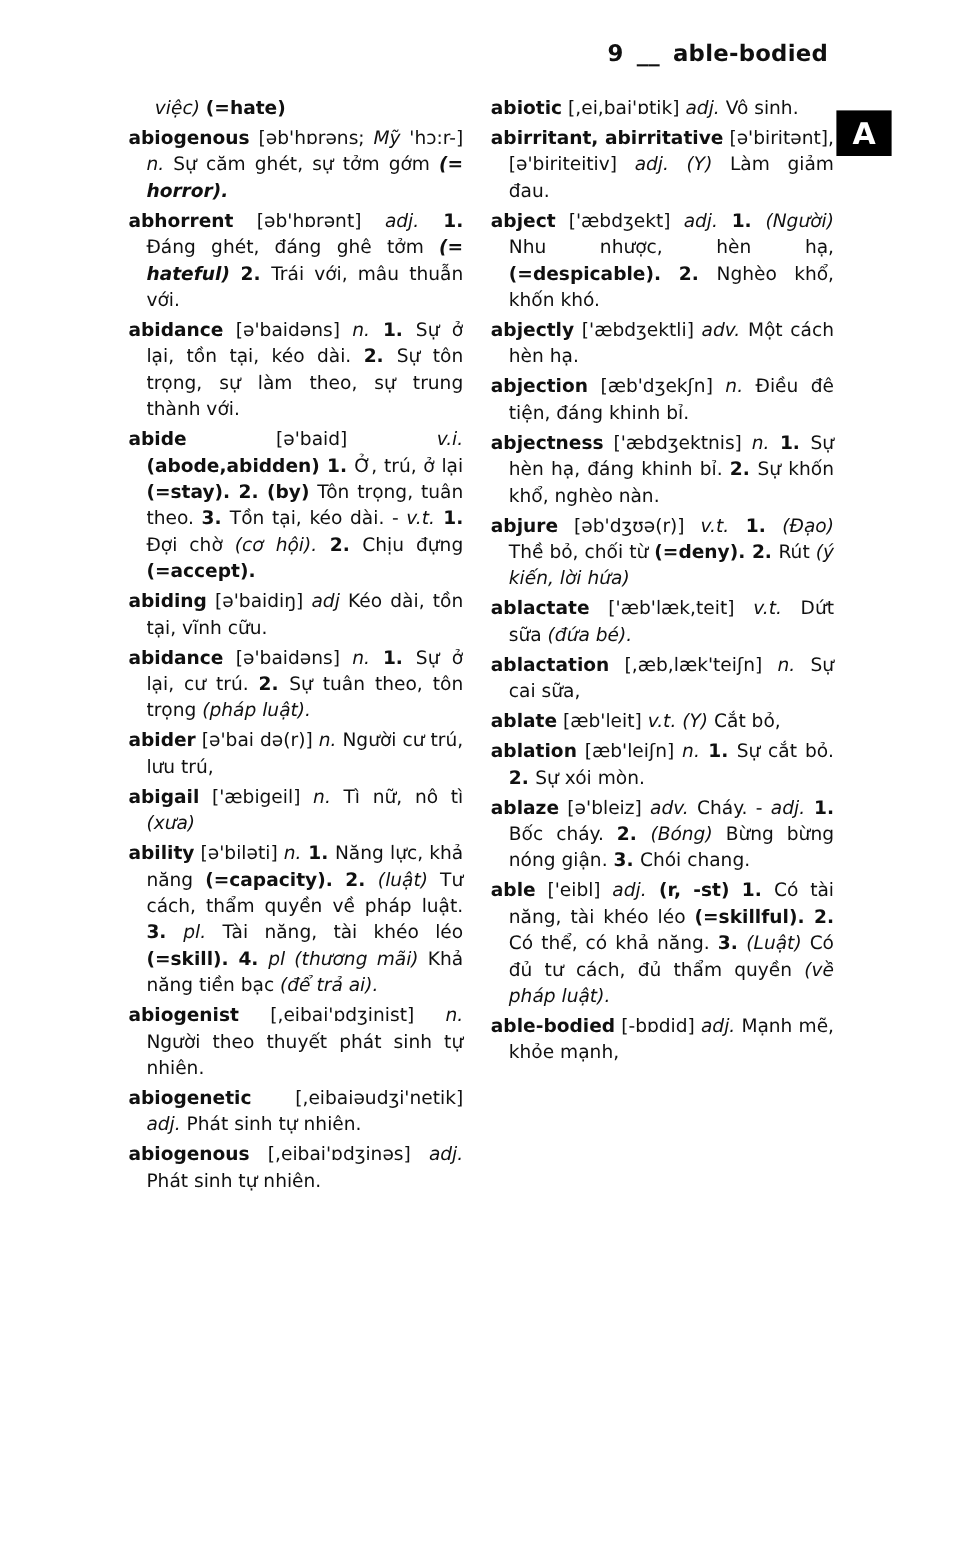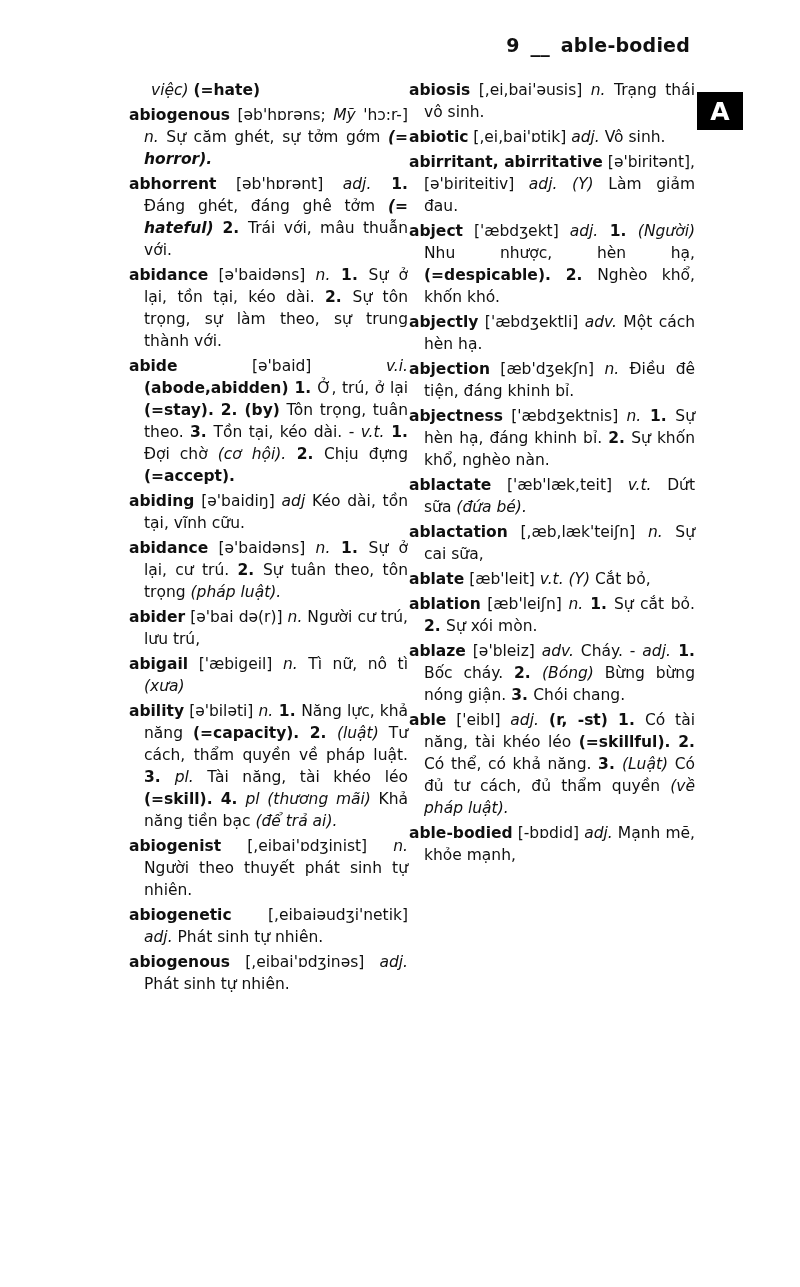--- a/index.html
+++ b/index.html
@@ -3,21 +3,21 @@
 <meta charset="utf-8">
 <style>
   html,body{margin:0;padding:0;background:#ffffff;}
   .page{position:relative;width:800px;height:1287px;background:#ffffff;
         font-family:"DejaVu Sans","Liberation Sans",sans-serif;color:#101010;overflow:hidden;}
   .page-header{position:absolute;top:34px;right:110px;font-size:19px;font-weight:700;letter-spacing:.2px;}
   .page-header .sep{padding:0 4px;}
   .thumb-tab{position:absolute;top:92px;right:57px;width:46px;height:38px;background:#000;color:#fff;
              display:flex;align-items:center;justify-content:center;font-size:25px;font-weight:700;}
   .column{position:absolute;top:79px;font-size:15.5px;line-height:22px;text-align:justify;}
-  .col-left{left:129px;width:279px;}
+  .col-left{left:107px;width:279px;}
   .col-right{left:409px;width:286px;}
   .entry{margin:0 0 3px 0;padding-left:15px;text-indent:-15px;}
   .entry.continuation{text-indent:0;padding-left:22px;}
   .hw{font-weight:700;}
   .num{font-weight:700;}
   .x{font-weight:700;}
   .xi{font-weight:700;font-style:italic;}
   .pos{font-style:italic;}
   .lab{font-style:italic;}
 </style>
@@ -44,27 +44,27 @@
       <p class="entry"><span class="hw">abiding</span><span class="pr"> [ə'baidiŋ] </span><span class="pos">adj</span><span class="g"> Kéo dài, tồn tại, vĩnh cữu.</span></p>
       <p class="entry"><span class="hw">abidance</span><span class="pr"> [ə'baidəns] </span><span class="pos">n.</span><span class="num"> 1. </span><span class="g">Sự ở lại, cư trú. </span><span class="num">2. </span><span class="g">Sự tuân theo, tôn trọng </span><span class="lab">(pháp luật).</span></p>
       <p class="entry"><span class="hw">abider</span><span class="pr"> [ə'bai də(r)] </span><span class="pos">n.</span><span class="g"> Người cư trú, lưu trú,</span></p>
       <p class="entry"><span class="hw">abigail</span><span class="pr"> ['æbigeil] </span><span class="pos">n.</span><span class="g"> Tì nữ, nô tì </span><span class="lab">(xưa)</span></p>
       <p class="entry"><span class="hw">ability</span><span class="pr"> [ə'biləti] </span><span class="pos">n.</span><span class="num"> 1. </span><span class="g">Năng lực, khả năng </span><span class="x">(=capacity).</span><span class="num"> 2. </span><span class="lab">(luật)</span><span class="g"> Tư cách, thẩm quyền về pháp luật. </span><span class="num">3. </span><span class="pos">pl.</span><span class="g"> Tài năng, tài khéo léo </span><span class="x">(=skill).</span><span class="num"> 4. </span><span class="pos">pl</span><span class="lab"> (thương mãi)</span><span class="g"> Khả năng tiền bạc </span><span class="lab">(để trả ai).</span></p>
       <p class="entry"><span class="hw">abiogenist</span><span class="pr"> [,eibai'ɒdʒinist] </span><span class="pos">n.</span><span class="g"> Người theo thuyết phát sinh tự nhiên.</span></p>
       <p class="entry"><span class="hw">abiogenetic</span><span class="pr"> [,eibaiəudʒi'netik] </span><span class="pos">adj.</span><span class="g"> Phát sinh tự nhiên.</span></p>
       <p class="entry"><span class="hw">abiogenous</span><span class="pr"> [,eibai'ɒdʒinəs] </span><span class="pos">adj.</span><span class="g"> Phát sinh tự nhiên.</span></p>
     </div>
   <div class="column col-right">
-      <p class="entry"><span class="hw">abiosis</span><span class="pr"> [,ei,bai'əusis] </span><span class="pos">n.</span><span class="g"> Trạng thái vô sinh.</span></p>
       <p class="entry"><span class="hw">abiotic</span><span class="pr"> [,ei,bai'ɒtik] </span><span class="pos">adj.</span><span class="g"> Vô sinh.</span></p>
       <p class="entry"><span class="hw">abirritant, abirritative</span><span class="pr"> [ə'biritənt], [ə'biriteitiv] </span><span class="pos">adj.</span><span class="lab"> (Y)</span><span class="g"> Làm giảm đau.</span></p>
       <p class="entry"><span class="hw">abject</span><span class="pr"> ['æbdʒekt] </span><span class="pos">adj.</span><span class="num"> 1. </span><span class="lab">(Người)</span><span class="g"> Nhu nhược, hèn hạ, </span><span class="x">(=despicable).</span><span class="num"> 2. </span><span class="g">Nghèo khổ, khốn khó.</span></p>
       <p class="entry"><span class="hw">abjectly</span><span class="pr"> ['æbdʒektli] </span><span class="pos">adv.</span><span class="g"> Một cách hèn hạ.</span></p>
       <p class="entry"><span class="hw">abjection</span><span class="pr"> [æb'dʒekʃn] </span><span class="pos">n.</span><span class="g"> Điều đê tiện, đáng khinh bỉ.</span></p>
       <p class="entry"><span class="hw">abjectness</span><span class="pr"> ['æbdʒektnis] </span><span class="pos">n.</span><span class="num"> 1. </span><span class="g">Sự hèn hạ, đáng khinh bỉ. </span><span class="num">2. </span><span class="g">Sự khốn khổ, nghèo nàn.</span></p>
+      <p class="entry"><span class="hw">abjure</span><span class="pr"> [əb'dʒʊə(r)] </span><span class="pos">v.t.</span><span class="num"> 1. </span><span class="lab">(Đạo)</span><span class="g"> Thề bỏ, chối từ </span><span class="x">(=deny).</span><span class="num"> 2. </span><span class="g">Rút </span><span class="lab">(ý kiến, lời hứa)</span></p>
       <p class="entry"><span class="hw">ablactate</span><span class="pr"> ['æb'læk,teit] </span><span class="pos">v.t.</span><span class="g"> Dứt sữa </span><span class="lab">(đứa bé).</span></p>
       <p class="entry"><span class="hw">ablactation</span><span class="pr"> [,æb,læk'teiʃn] </span><span class="pos">n.</span><span class="g"> Sự cai sữa,</span></p>
       <p class="entry"><span class="hw">ablate</span><span class="pr"> [æb'leit] </span><span class="pos">v.t.</span><span class="lab"> (Y)</span><span class="g"> Cắt bỏ,</span></p>
       <p class="entry"><span class="hw">ablation</span><span class="pr"> [æb'leiʃn] </span><span class="pos">n.</span><span class="num"> 1. </span><span class="g">Sự cắt bỏ. </span><span class="num">2. </span><span class="g">Sự xói mòn.</span></p>
       <p class="entry"><span class="hw">ablaze</span><span class="pr"> [ə'bleiz] </span><span class="pos">adv.</span><span class="g"> Cháy. - </span><span class="pos">adj.</span><span class="num"> 1. </span><span class="g">Bốc cháy. </span><span class="num">2. </span><span class="lab">(Bóng)</span><span class="g"> Bừng bừng nóng giận. </span><span class="num">3. </span><span class="g">Chói chang.</span></p>
       <p class="entry"><span class="hw">able</span><span class="pr"> ['eibl] </span><span class="pos">adj.</span><span class="x"> (r, -st) </span><span class="num">1. </span><span class="g">Có tài năng, tài khéo léo </span><span class="x">(=skillful).</span><span class="num"> 2. </span><span class="g">Có thể, có khả năng. </span><span class="num">3. </span><span class="lab">(Luật)</span><span class="g"> Có đủ tư cách, đủ thẩm quyền </span><span class="lab">(về pháp luật).</span></p>
       <p class="entry"><span class="hw">able-bodied</span><span class="pr"> [-bɒdid] </span><span class="pos">adj.</span><span class="g"> Mạnh mẽ, khỏe mạnh,</span></p>
     </div>
 </div>
 

